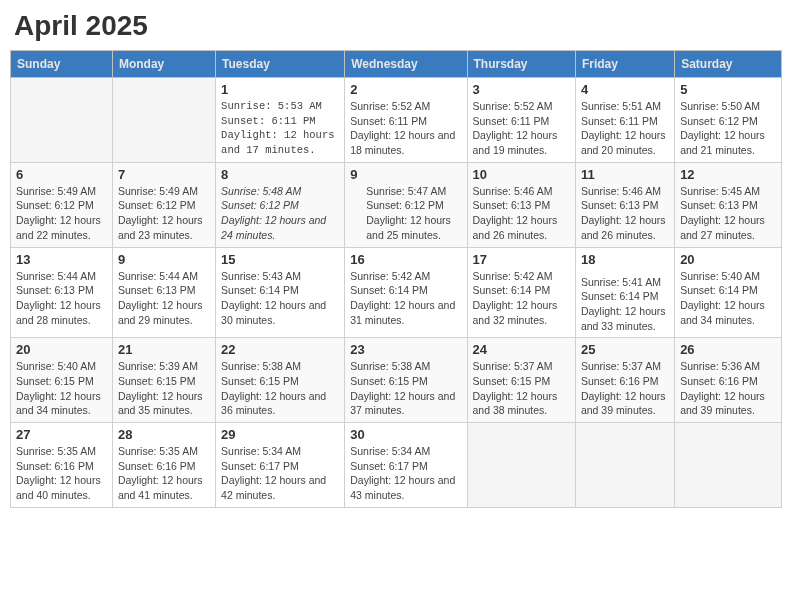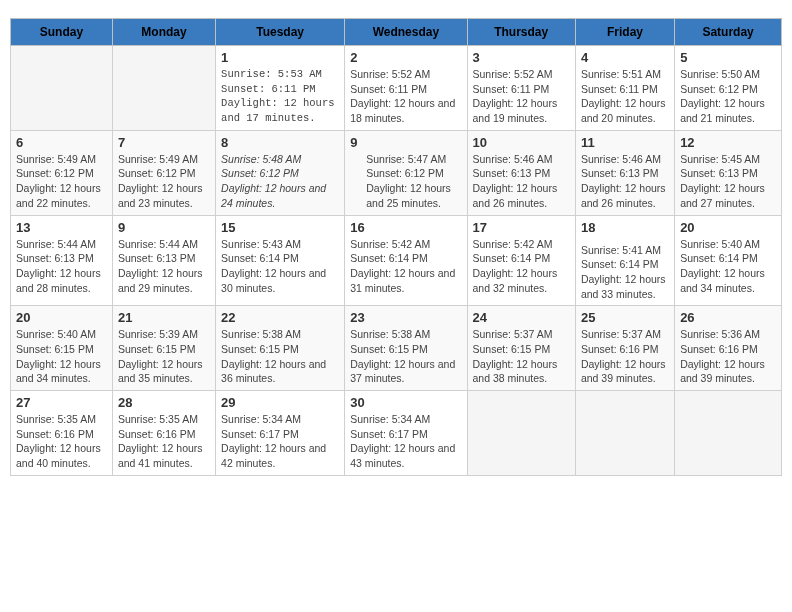--- a/index.html
+++ b/index.html
@@ -48,22 +48,22 @@
       font-size: 14px;
       color: #555;
     }
     table {
       width: 100%;
       border-collapse: collapse;
       font-size: 11px;
     }
     thead tr th {
       background-color: #3a7abf;
-      color: #000000;
-      text-align: center;
+      color: #e5e5e5;
+      text-align: left;
       padding: 6px 6px;
       font-size: 12px;
       font-weight: bold;
       border: 1px solid #c0c0c0;
     }
     tbody tr td {
       border: 1px solid #d0d0d0;
       vertical-align: top;
       padding: 4px 5px;
       min-height: 70px;
@@ -86,20 +86,21 @@
     }
     .empty-cell {
       background: #f5f5f5 !important;
     }
   </style>
 </head>
 <body>
 
 <div class="header-area">
   <div class="title-area">
+    <div class="main-title">April 2025</div>
   </div>
 </div>
 
 <table>
   <thead>
     <tr>
     <th>Sunday</th>
         <th>Monday</th>
         <th>Tuesday</th>
         <th>Wednesday</th>

